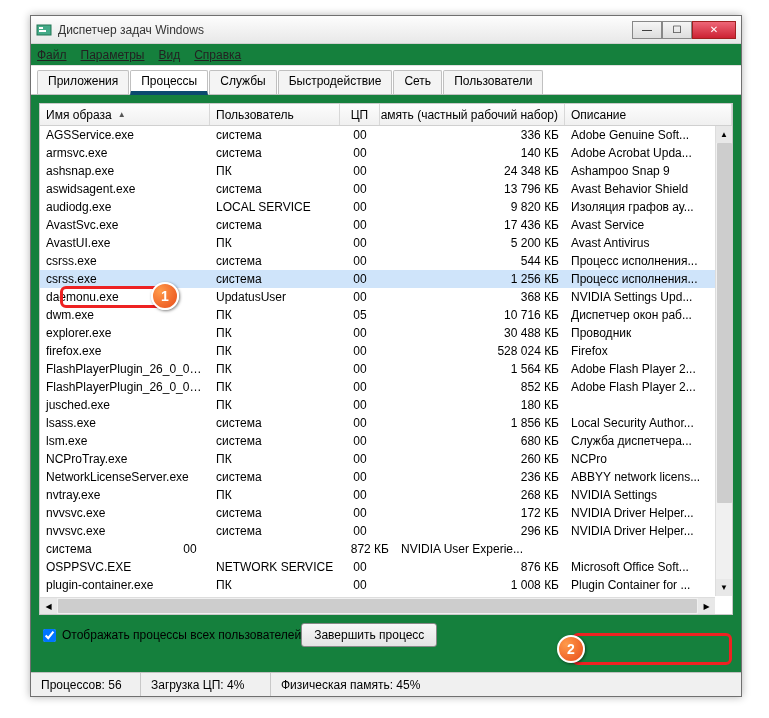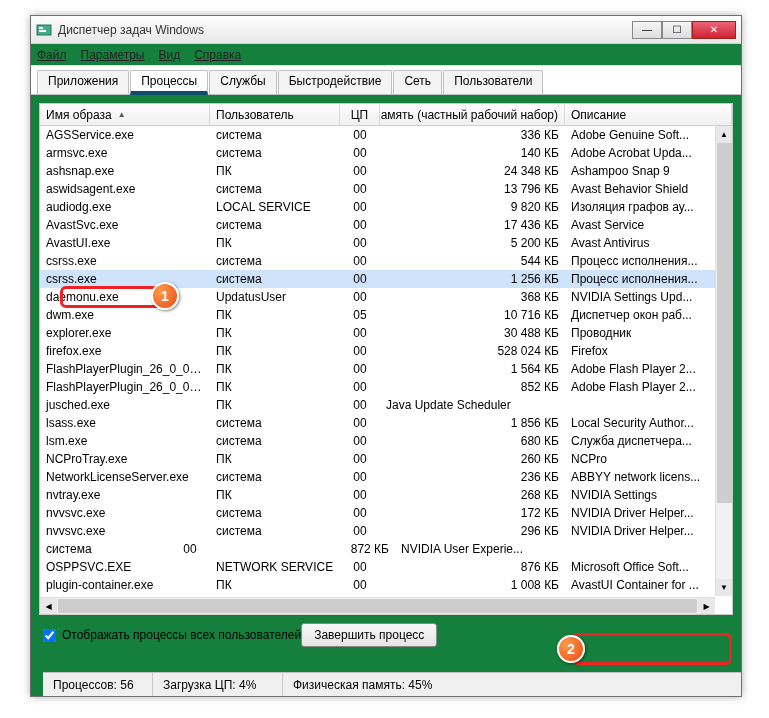--- a/index.html
+++ b/index.html
@@ -31,21 +31,21 @@
 .sb-up,.sb-down{height:17px;background:#e8e8e8;display:flex;align-items:center;justify-content:center;font-size:8px;cursor:pointer}
 .sb-thumb{position:absolute;top:17px;width:15px;left:1px;height:360px;background:#cdcdcd;border-radius:1px;cursor:pointer}
 .sb-down{position:absolute;bottom:0;width:100%}
 .scrollbar-h{position:absolute;left:0;right:17px;bottom:0;height:17px;background:#f0f0f0;border-top:1px solid #ddd;display:flex}
 .sb-left,.sb-right{width:17px;background:#e8e8e8;display:flex;align-items:center;justify-content:center;font-size:8px;cursor:pointer}
 .sb-hthumb{flex:1;margin:1px;background:#cdcdcd;border-radius:1px;cursor:pointer}
 .bottom-row{display:flex;justify-content:flex-start;align-items:center;padding:8px 4px 0 4px}
 .checkbox-row{display:flex;align-items:center;gap:6px}
 .checkbox-row input{width:13px;height:13px}
 .end-btn{padding:4px 12px;border:1px solid #888;background:linear-gradient(#f8f8f8,#e4e4e4);cursor:pointer;border-radius:3px}
-.statusbar{position:absolute;bottom:0;left:12px;right:0;height:24px;border-top:1px solid #c0c0c0;display:flex;align-items:center;background:#f0f0f0}
+.statusbar{position:absolute;bottom:0;left:0;right:0;height:24px;border-top:1px solid #c0c0c0;display:flex;align-items:center;background:#f0f0f0}
 .status-cell{padding:0 10px;border-right:1px solid #c8c8c8;height:100%;display:flex;align-items:center}
 .sort-arrow{margin-left:6px;font-size:8px;color:#555}
 .callout{position:absolute;width:28px;height:28px;border-radius:50%;background:radial-gradient(circle at 30% 30%,#ff9a4a,#e84c1a);border:2px solid #fff;color:#fff;font-weight:bold;font-size:14px;display:flex;align-items:center;justify-content:center;box-shadow:1px 1px 3px rgba(0,0,0,0.5);z-index:20}
 .highlight-box{position:absolute;border:3px solid #e22;border-radius:6px;z-index:15;pointer-events:none}
 </style>
 </head>
 <body>
 
 <div class="window">
 
@@ -196,21 +196,21 @@
             <div class="cell c1">FlashPlayerPlugin_26_0_0_1...</div>
             <div class="cell c2">ПК</div>
             <div class="cell c3">00</div>
             <div class="cell c4">852 КБ</div>
             <div class="cell c5">Adobe Flash Player 2...</div>
           </div>
           <div class="row">
             <div class="cell c1">jusched.exe</div>
             <div class="cell c2">ПК</div>
             <div class="cell c3">00</div>
-            <div class="cell c5">Java Update Scheduler</div>
+            <div class="cell c4">180 КБ</div>
           </div>
           <div class="row">
             <div class="cell c1">lsass.exe</div>
             <div class="cell c2">система</div>
             <div class="cell c3">00</div>
             <div class="cell c4">1 856 КБ</div>
             <div class="cell c5">Local Security Author...</div>
           </div>
           <div class="row">
             <div class="cell c1">lsm.exe</div>
@@ -265,21 +265,21 @@
             <div class="cell c2">NETWORK SERVICE</div>
             <div class="cell c3">00</div>
             <div class="cell c4">876 КБ</div>
             <div class="cell c5">Microsoft Office Soft...</div>
           </div>
           <div class="row">
             <div class="cell c1">plugin-container.exe</div>
             <div class="cell c2">ПК</div>
             <div class="cell c3">00</div>
             <div class="cell c4">1 008 КБ</div>
-            <div class="cell c5">AvastUI Container for ...</div>
+            <div class="cell c5">Plugin Container for ...</div>
           </div>
         </div>
 
       <div class="scrollbar-v">
         <div class="sb-up">▲</div>
         <div class="sb-thumb"></div>
         <div class="sb-down">▼</div>
       </div>
       <div class="scrollbar-h">
         <div class="sb-left">◀</div>

